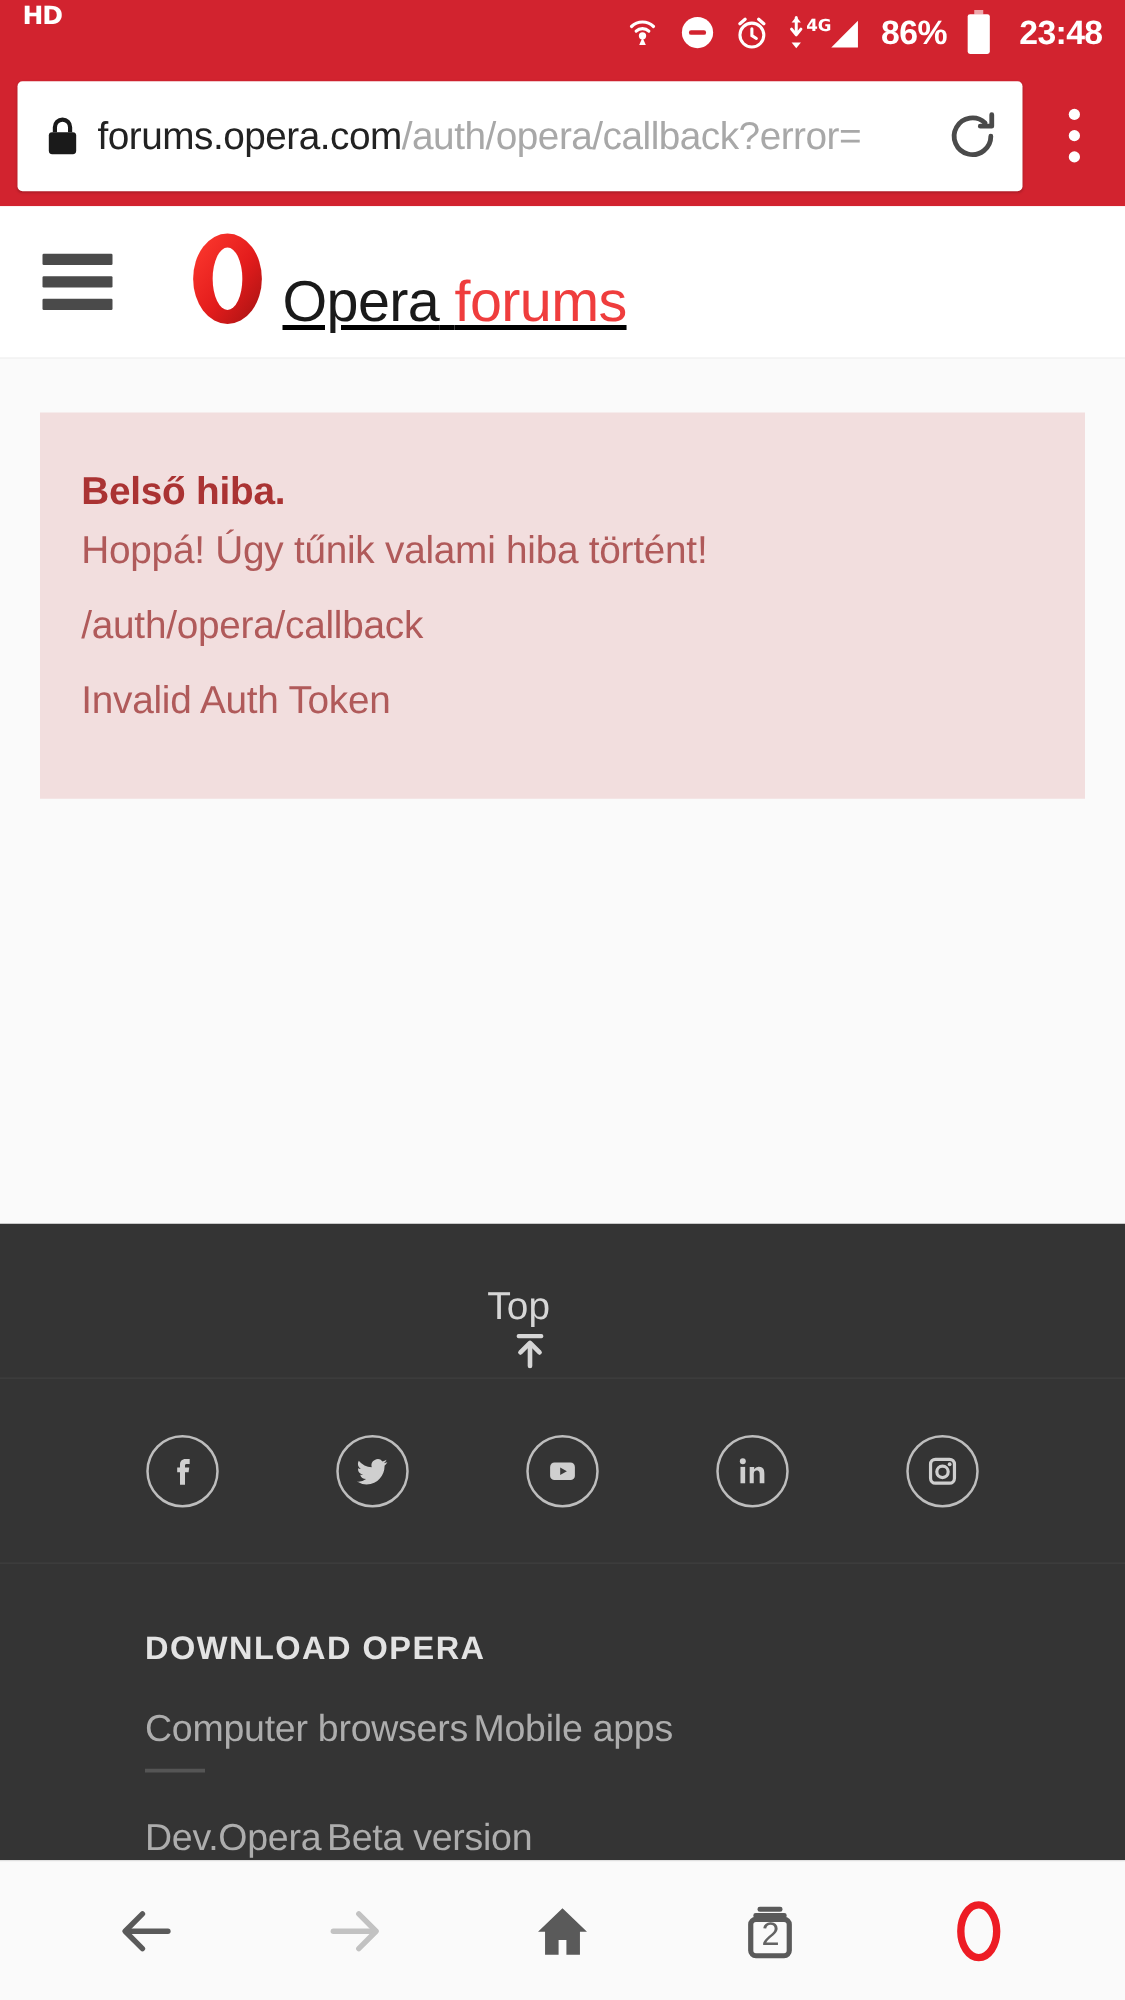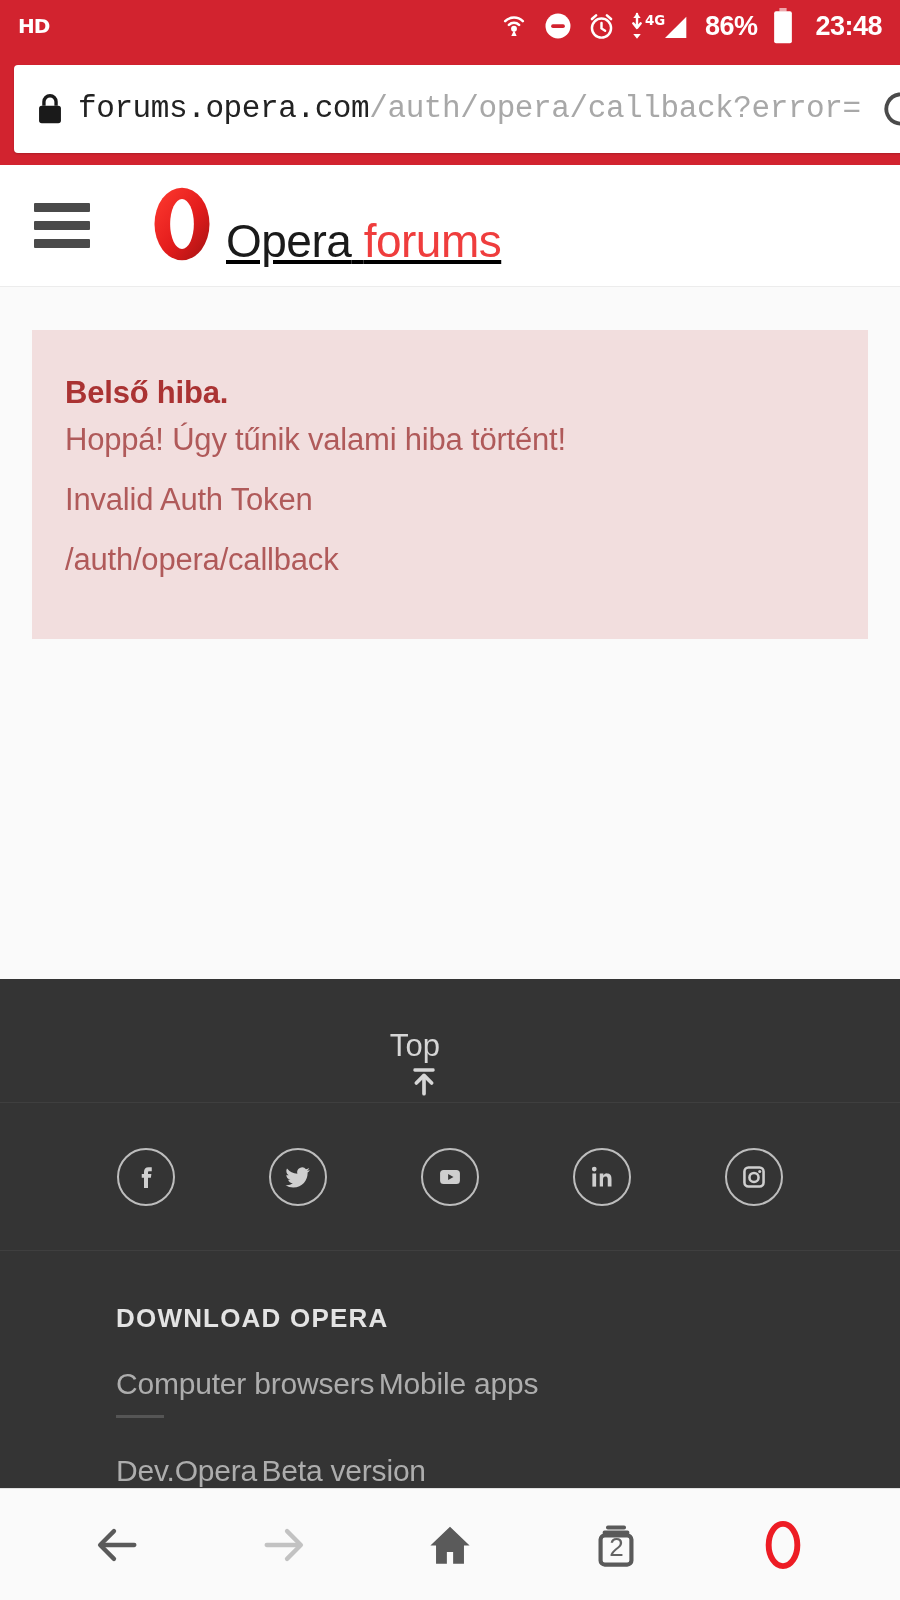--- a/index.html
+++ b/index.html
@@ -7,21 +7,21 @@
     width:900px; height:1600px;
     background:#fafafa;
     font-family:"Liberation Sans", sans-serif;
     overflow:hidden;
   }
   .phone { width:900px; height:1600px; position:relative; display:flex; flex-direction:column; }
 
   
   .statusbar {
     height:52px; background:#d2232f; flex:0 0 52px;
-    display:flex; align-items:center; padding:0 18px; color:#fff;
+    display:flex; padding:0 18px; color:#fff;
   }
   .sb-hd {
     font-size:20px; font-weight:bold; letter-spacing:-1px;
     font-family:"DejaVu Sans", sans-serif;
   }
   .sb-spacer { flex:1; }
   .sb-right { display:flex; align-items:center; gap:13px; }
   .sb-icon { display:flex; align-items:center; justify-content:center; }
   .sb-pct { font-size:27px; font-weight:bold; letter-spacing:-0.5px; }
   .sb-time { font-size:27px; font-weight:bold; letter-spacing:-0.5px; margin-left:6px; }
@@ -33,21 +33,20 @@
   }
   .urlbox {
     flex:1; height:88px; background:#fff; border-radius:4px;
     display:flex; align-items:center; padding:0 18px 0 22px; gap:14px;
     box-shadow:0 1px 2px rgba(0,0,0,0.18);
   }
   .lock-icon { flex:0 0 auto; display:flex; align-items:center; }
   .url-text {
     flex:1; font-size:31px; color:#222; white-space:nowrap; overflow:hidden;
     letter-spacing:-0.4px;
-    font-family:Liberation Mono, monospace;
   }
   .url-text .dim { color:#a8a8a8; }
   .reload-btn { flex:0 0 auto; display:flex; align-items:center; padding-left:4px;}
   .kebab {
     flex:0 0 82px; display:flex; flex-direction:column; align-items:center;
     justify-content:center; gap:8px;
   }
   .kebab span { width:9px; height:9px; border-radius:50%; background:#fff; display:block; }
 
   
@@ -215,22 +214,22 @@
         </svg>
       </span>
       <span class="brand-text"><span class="b-opera">Opera</span> <span class="b-forums">forums</span></span>
     </div>
   </div>
 
   <div class="content">
     <div class="alert">
       <div class="a-title">Belső hiba.</div>
       <div class="a-line">Hoppá! Úgy tűnik valami hiba történt!</div>
+      <div class="a-line sp">/auth/opera/callback</div>
       <div class="a-line sp">Invalid Auth Token</div>
-      <div class="a-line sp">/auth/opera/callback</div>
     </div>
   </div>
 
   <div class="footer">
 
     <div class="f-top">
       <span class="toplabel">Top</span>
       <span>
         <svg width="34" height="34" viewBox="0 0 24 24">
           <rect x="4.5" y="3" width="15" height="2.4" rx="1" fill="#d6d6d6"></rect>

